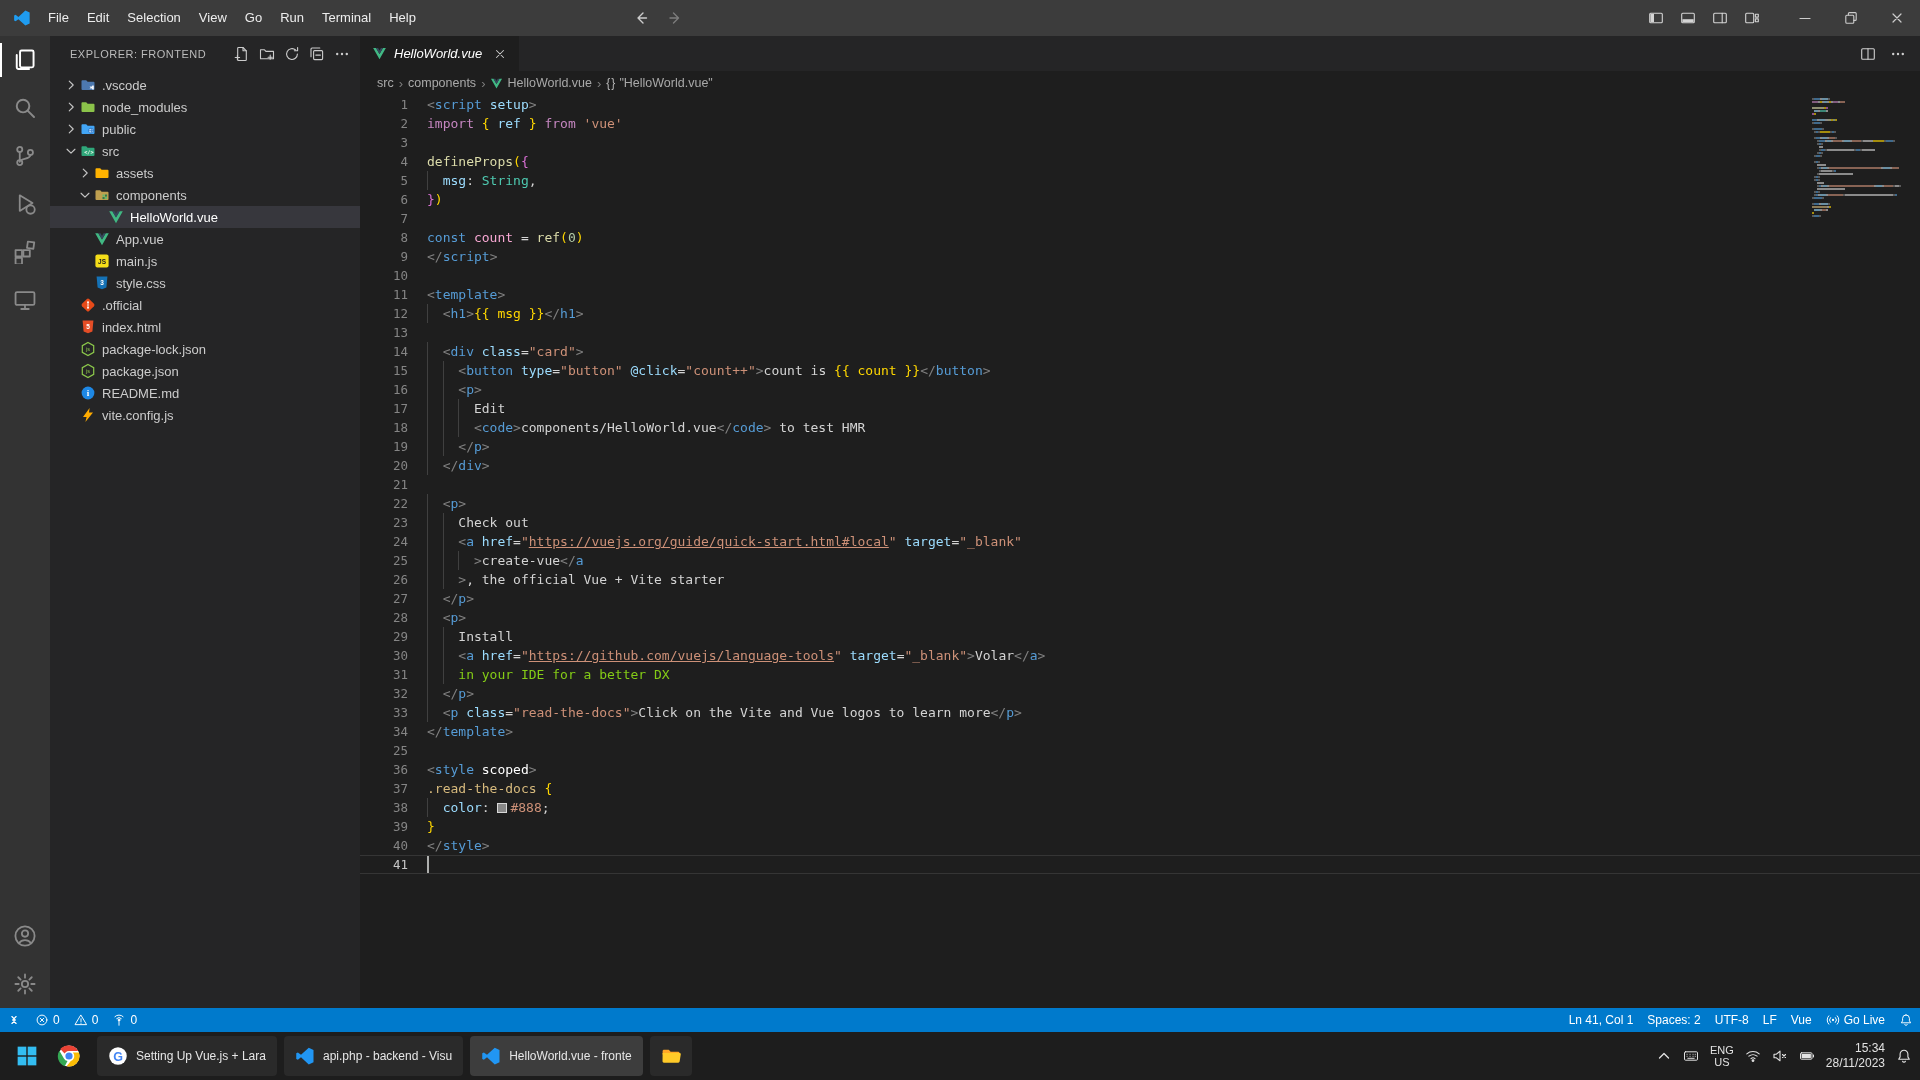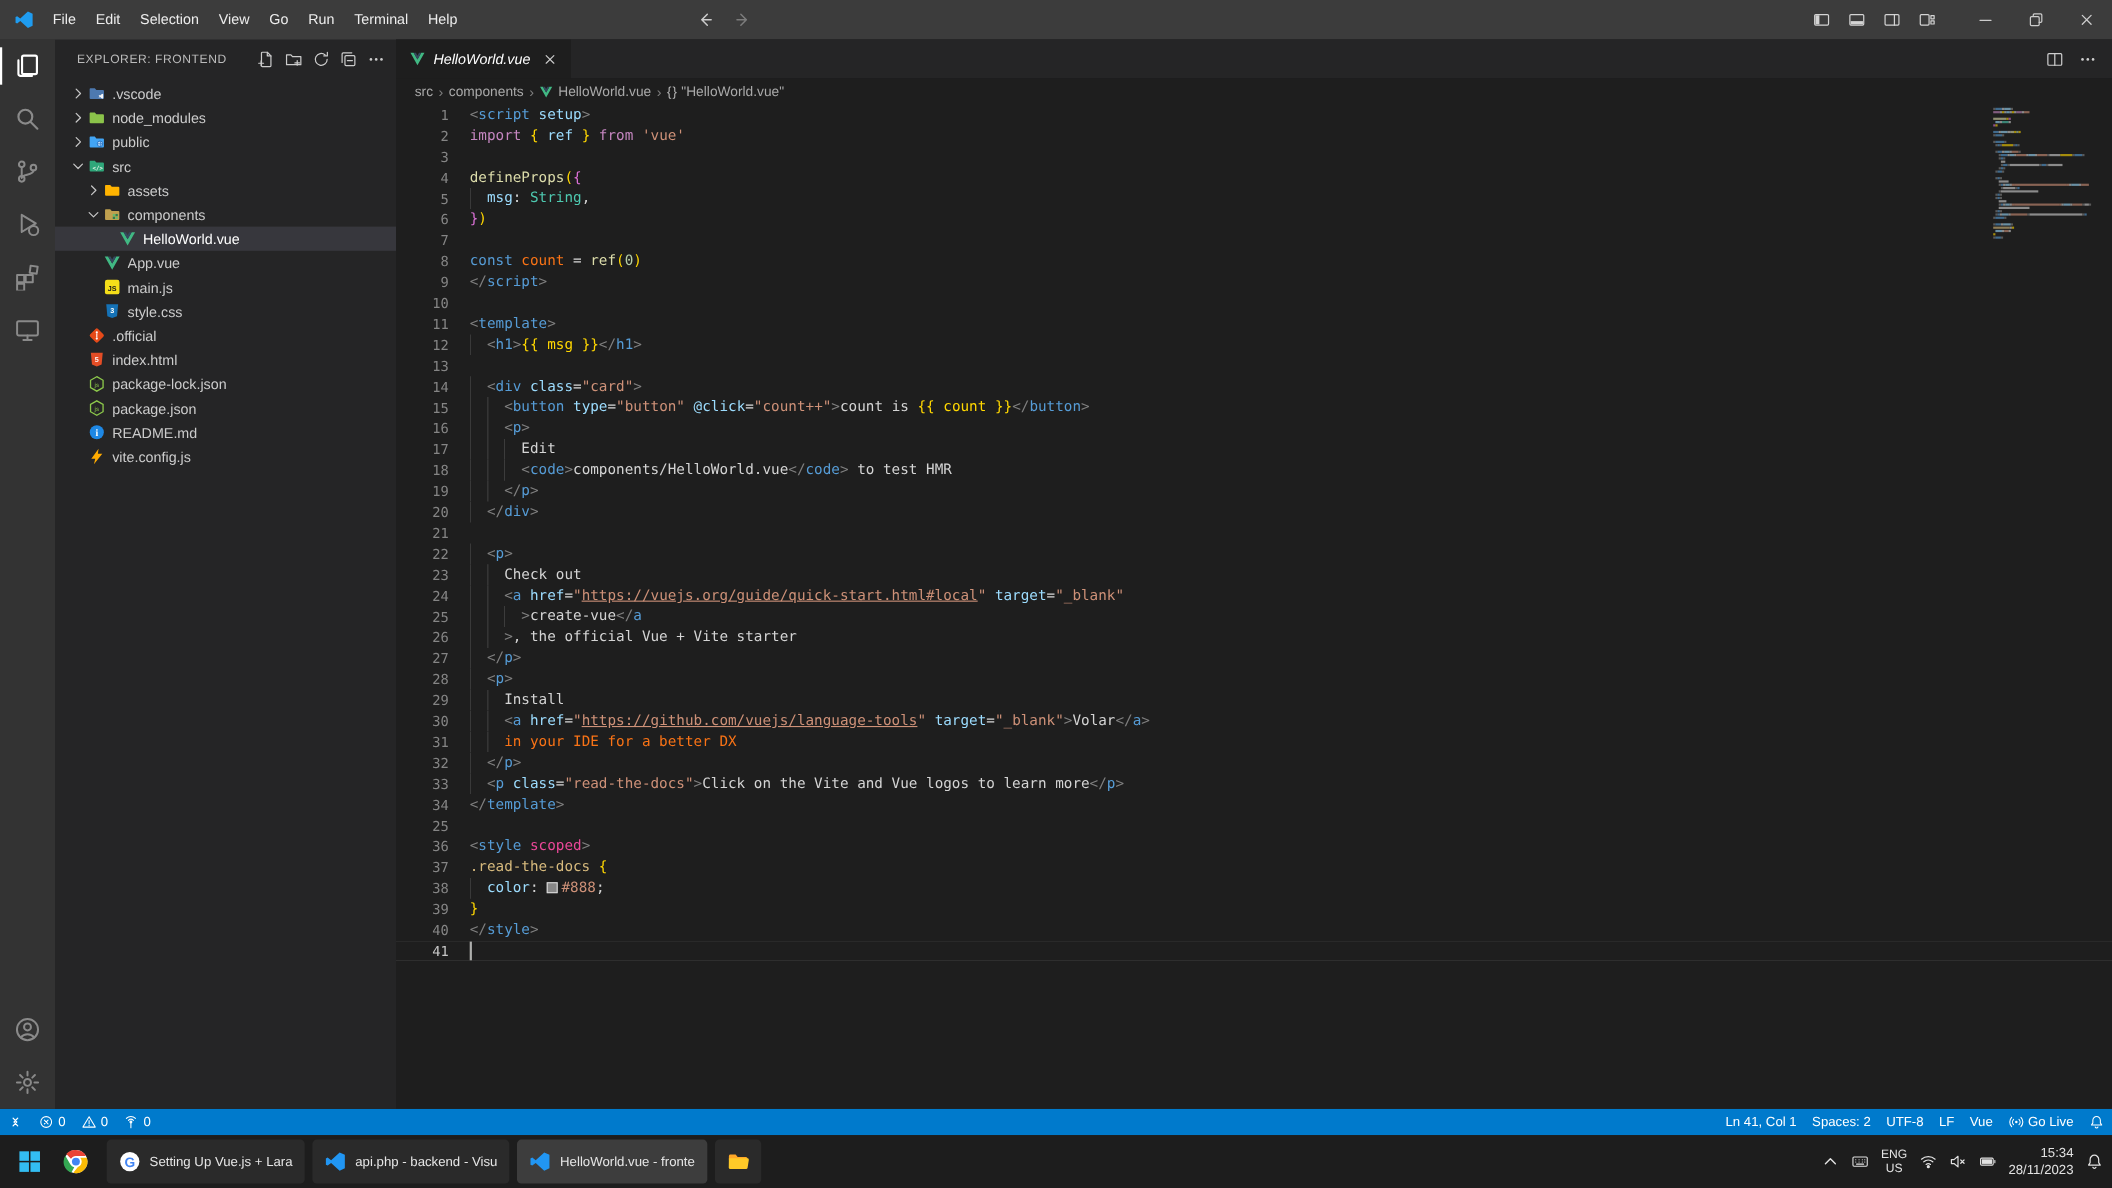--- a/index.html
+++ b/index.html
@@ -532,21 +532,21 @@
       </div>
     <div class="code-wrap">
       <div id="codeLines">
           <div class="line"><span class="num">1</span><span class="lc"><span style="color:#808080;">&lt;</span><span style="color:#569CD6;">script</span><span style="color:#D4D4D4;"> </span><span style="color:#9CDCFE;">setup</span><span style="color:#808080;">&gt;</span></span></div>
           <div class="line"><span class="num">2</span><span class="lc"><span style="color:#C586C0;">import</span><span style="color:#D4D4D4;"> </span><span style="color:#FFD700;">{</span><span style="color:#D4D4D4;"> </span><span style="color:#9CDCFE;">ref</span><span style="color:#D4D4D4;"> </span><span style="color:#FFD700;">}</span><span style="color:#D4D4D4;"> </span><span style="color:#C586C0;">from</span><span style="color:#D4D4D4;"> </span><span style="color:#CE9178;">'vue'</span></span></div>
           <div class="line"><span class="num">3</span><span class="lc"></span></div>
           <div class="line"><span class="num">4</span><span class="lc"><span style="color:#DCDCAA;">defineProps</span><span style="color:#FFD700;">(</span><span style="color:#DA70D6;">{</span></span></div>
           <div class="line"><span class="num">5</span><span class="lc"><span class="ig">  </span><span style="color:#9CDCFE;">msg</span><span style="color:#D4D4D4;">: </span><span style="color:#4EC9B0;">String</span><span style="color:#D4D4D4;">,</span></span></div>
           <div class="line"><span class="num">6</span><span class="lc"><span style="color:#DA70D6;">}</span><span style="color:#FFD700;">)</span></span></div>
           <div class="line"><span class="num">7</span><span class="lc"></span></div>
-          <div class="line"><span class="num">8</span><span class="lc"><span style="color:#569CD6;">const</span><span style="color:#D4D4D4;"> </span><span style="color:#f97316;">count</span><span style="color:#D4D4D4;"> = </span><span style="color:#DCDCAA;">ref</span><span style="color:#FFD700;">(</span><span style="color:#B5CEA8;">0</span><span style="color:#FFD700;">)</span></span></div>
+          <div class="line"><span class="num">8</span><span class="lc"><span style="color:#569CD6;">const</span><span style="color:#D4D4D4;"> </span><span style="color:#f9a8d4;">count</span><span style="color:#D4D4D4;"> = </span><span style="color:#DCDCAA;">ref</span><span style="color:#FFD700;">(</span><span style="color:#B5CEA8;">0</span><span style="color:#FFD700;">)</span></span></div>
           <div class="line"><span class="num">9</span><span class="lc"><span style="color:#808080;">&lt;/</span><span style="color:#569CD6;">script</span><span style="color:#808080;">&gt;</span></span></div>
           <div class="line"><span class="num">10</span><span class="lc"></span></div>
           <div class="line"><span class="num">11</span><span class="lc"><span style="color:#808080;">&lt;</span><span style="color:#569CD6;">template</span><span style="color:#808080;">&gt;</span></span></div>
           <div class="line"><span class="num">12</span><span class="lc"><span class="ig">  </span><span style="color:#808080;">&lt;</span><span style="color:#569CD6;">h1</span><span style="color:#808080;">&gt;</span><span style="color:#FFD700;">{{ msg }}</span><span style="color:#808080;">&lt;/</span><span style="color:#569CD6;">h1</span><span style="color:#808080;">&gt;</span></span></div>
           <div class="line"><span class="num">13</span><span class="lc"></span></div>
           <div class="line"><span class="num">14</span><span class="lc"><span class="ig">  </span><span style="color:#808080;">&lt;</span><span style="color:#569CD6;">div</span><span style="color:#D4D4D4;"> </span><span style="color:#9CDCFE;">class</span><span style="color:#D4D4D4;">=</span><span style="color:#CE9178;">"card"</span><span style="color:#808080;">&gt;</span></span></div>
           <div class="line"><span class="num">15</span><span class="lc"><span class="ig">  </span><span class="ig">  </span><span style="color:#808080;">&lt;</span><span style="color:#569CD6;">button</span><span style="color:#D4D4D4;"> </span><span style="color:#9CDCFE;">type</span><span style="color:#D4D4D4;">=</span><span style="color:#CE9178;">"button"</span><span style="color:#D4D4D4;"> </span><span style="color:#9CDCFE;">@click</span><span style="color:#D4D4D4;">=</span><span style="color:#CE9178;">"count++"</span><span style="color:#808080;">&gt;</span><span style="color:#D4D4D4;">count is </span><span style="color:#FFD700;">{{ count }}</span><span style="color:#808080;">&lt;/</span><span style="color:#569CD6;">button</span><span style="color:#808080;">&gt;</span></span></div>
           <div class="line"><span class="num">16</span><span class="lc"><span class="ig">  </span><span class="ig">  </span><span style="color:#808080;">&lt;</span><span style="color:#569CD6;">p</span><span style="color:#808080;">&gt;</span></span></div>
           <div class="line"><span class="num">17</span><span class="lc"><span class="ig">  </span><span class="ig">  </span><span class="ig">  </span><span style="color:#D4D4D4;">Edit</span></span></div>
           <div class="line"><span class="num">18</span><span class="lc"><span class="ig">  </span><span class="ig">  </span><span class="ig">  </span><span style="color:#808080;">&lt;</span><span style="color:#569CD6;">code</span><span style="color:#808080;">&gt;</span><span style="color:#D4D4D4;">components/HelloWorld.vue</span><span style="color:#808080;">&lt;/</span><span style="color:#569CD6;">code</span><span style="color:#808080;">&gt;</span><span style="color:#D4D4D4;"> to test HMR</span></span></div>
@@ -555,26 +555,26 @@
           <div class="line"><span class="num">21</span><span class="lc"></span></div>
           <div class="line"><span class="num">22</span><span class="lc"><span class="ig">  </span><span style="color:#808080;">&lt;</span><span style="color:#569CD6;">p</span><span style="color:#808080;">&gt;</span></span></div>
           <div class="line"><span class="num">23</span><span class="lc"><span class="ig">  </span><span class="ig">  </span><span style="color:#D4D4D4;">Check out</span></span></div>
           <div class="line"><span class="num">24</span><span class="lc"><span class="ig">  </span><span class="ig">  </span><span style="color:#808080;">&lt;</span><span style="color:#569CD6;">a</span><span style="color:#D4D4D4;"> </span><span style="color:#9CDCFE;">href</span><span style="color:#D4D4D4;">=</span><span style="color:#CE9178;">"</span><span style="color:#CE9178;text-decoration:underline;">https://vuejs.org/guide/quick-start.html#local</span><span style="color:#CE9178;">"</span><span style="color:#D4D4D4;"> </span><span style="color:#9CDCFE;">target</span><span style="color:#D4D4D4;">=</span><span style="color:#CE9178;">"_blank"</span></span></div>
           <div class="line"><span class="num">25</span><span class="lc"><span class="ig">  </span><span class="ig">  </span><span class="ig">  </span><span style="color:#808080;">&gt;</span><span style="color:#D4D4D4;">create-vue</span><span style="color:#808080;">&lt;/</span><span style="color:#569CD6;">a</span></span></div>
           <div class="line"><span class="num">26</span><span class="lc"><span class="ig">  </span><span class="ig">  </span><span style="color:#808080;">&gt;</span><span style="color:#D4D4D4;">, the official Vue + Vite starter</span></span></div>
           <div class="line"><span class="num">27</span><span class="lc"><span class="ig">  </span><span style="color:#808080;">&lt;/</span><span style="color:#569CD6;">p</span><span style="color:#808080;">&gt;</span></span></div>
           <div class="line"><span class="num">28</span><span class="lc"><span class="ig">  </span><span style="color:#808080;">&lt;</span><span style="color:#569CD6;">p</span><span style="color:#808080;">&gt;</span></span></div>
           <div class="line"><span class="num">29</span><span class="lc"><span class="ig">  </span><span class="ig">  </span><span style="color:#D4D4D4;">Install</span></span></div>
           <div class="line"><span class="num">30</span><span class="lc"><span class="ig">  </span><span class="ig">  </span><span style="color:#808080;">&lt;</span><span style="color:#569CD6;">a</span><span style="color:#D4D4D4;"> </span><span style="color:#9CDCFE;">href</span><span style="color:#D4D4D4;">=</span><span style="color:#CE9178;">"</span><span style="color:#CE9178;text-decoration:underline;">https://github.com/vuejs/language-tools</span><span style="color:#CE9178;">"</span><span style="color:#D4D4D4;"> </span><span style="color:#9CDCFE;">target</span><span style="color:#D4D4D4;">=</span><span style="color:#CE9178;">"_blank"</span><span style="color:#808080;">&gt;</span><span style="color:#D4D4D4;">Volar</span><span style="color:#808080;">&lt;/</span><span style="color:#569CD6;">a</span><span style="color:#808080;">&gt;</span></span></div>
-          <div class="line"><span class="num">31</span><span class="lc"><span class="ig">  </span><span class="ig">  </span><span style="color:#f97316;">in your IDE for a better DX</span></span></div>
+          <div class="line"><span class="num">31</span><span class="lc"><span class="ig">  </span><span class="ig">  </span><span style="color:#84cc16;">in your IDE for a better DX</span></span></div>
           <div class="line"><span class="num">32</span><span class="lc"><span class="ig">  </span><span style="color:#808080;">&lt;/</span><span style="color:#569CD6;">p</span><span style="color:#808080;">&gt;</span></span></div>
           <div class="line"><span class="num">33</span><span class="lc"><span class="ig">  </span><span style="color:#808080;">&lt;</span><span style="color:#569CD6;">p</span><span style="color:#D4D4D4;"> </span><span style="color:#9CDCFE;">class</span><span style="color:#D4D4D4;">=</span><span style="color:#CE9178;">"read-the-docs"</span><span style="color:#808080;">&gt;</span><span style="color:#D4D4D4;">Click on the Vite and Vue logos to learn more</span><span style="color:#808080;">&lt;/</span><span style="color:#569CD6;">p</span><span style="color:#808080;">&gt;</span></span></div>
           <div class="line"><span class="num">34</span><span class="lc"><span style="color:#808080;">&lt;/</span><span style="color:#569CD6;">template</span><span style="color:#808080;">&gt;</span></span></div>
           <div class="line"><span class="num">25</span><span class="lc"></span></div>
-          <div class="line"><span class="num">36</span><span class="lc"><span style="color:#808080;">&lt;</span><span style="color:#569CD6;">style</span><span style="color:#D4D4D4;"> </span><span style="color:#ec4899;">scoped</span><span style="color:#808080;">&gt;</span></span></div>
+          <div class="line"><span class="num">36</span><span class="lc"><span style="color:#808080;">&lt;</span><span style="color:#569CD6;">style</span><span style="color:#D4D4D4;"> </span><span style="color:#ffffff;">scoped</span><span style="color:#808080;">&gt;</span></span></div>
           <div class="line"><span class="num">37</span><span class="lc"><span style="color:#D7BA7D;">.read-the-docs</span><span style="color:#D4D4D4;"> </span><span style="color:#FFD700;">{</span></span></div>
           <div class="line"><span class="num">38</span><span class="lc"><span class="ig">  </span><span style="color:#9CDCFE;">color</span><span style="color:#D4D4D4;">: </span><span class="swatch"></span><span style="color:#CE9178;">#888</span><span style="color:#D4D4D4;">;</span></span></div>
           <div class="line"><span class="num">39</span><span class="lc"><span style="color:#FFD700;">}</span></span></div>
           <div class="line"><span class="num">40</span><span class="lc"><span style="color:#808080;">&lt;/</span><span style="color:#569CD6;">style</span><span style="color:#808080;">&gt;</span></span></div>
           <div class="line cur"><span class="num">41</span><span class="lc"><span class="caret"></span></span></div>
         </div>
       <div class="minimap" id="minimap">
           <div class="mm-line" style="margin-left: 0px;">
             <div class="mm-seg" style="width: 2px; background: rgb(128, 128, 128);"></div>
             <div class="mm-seg" style="width: 6.3px; background: rgb(86, 156, 214);"></div>

